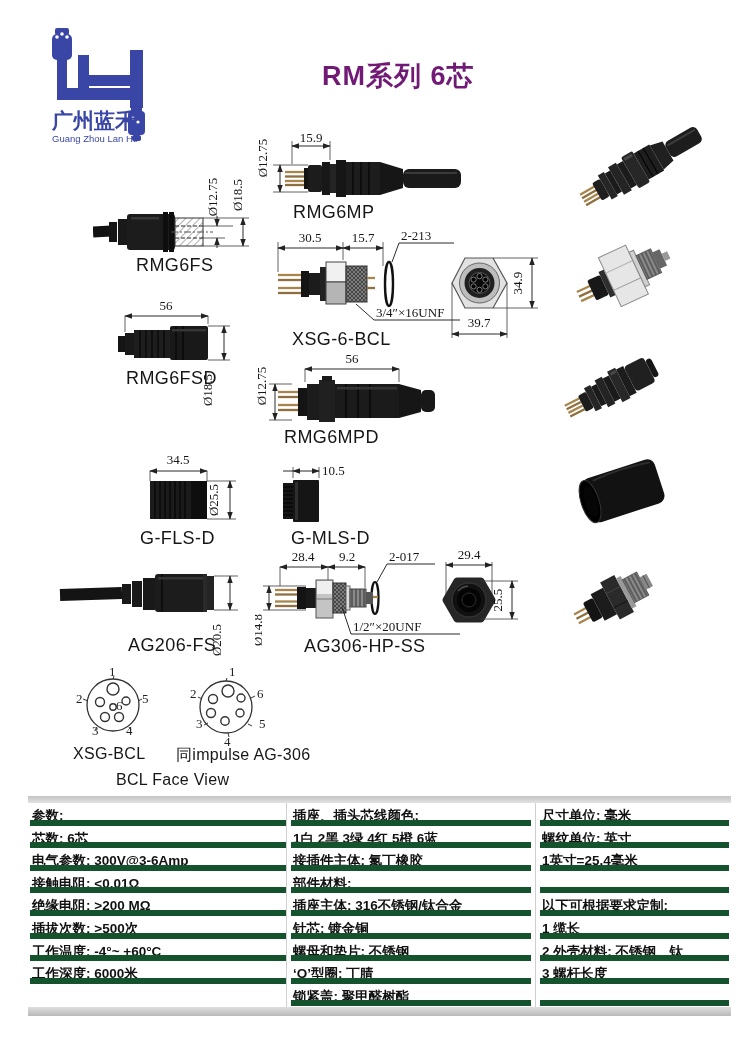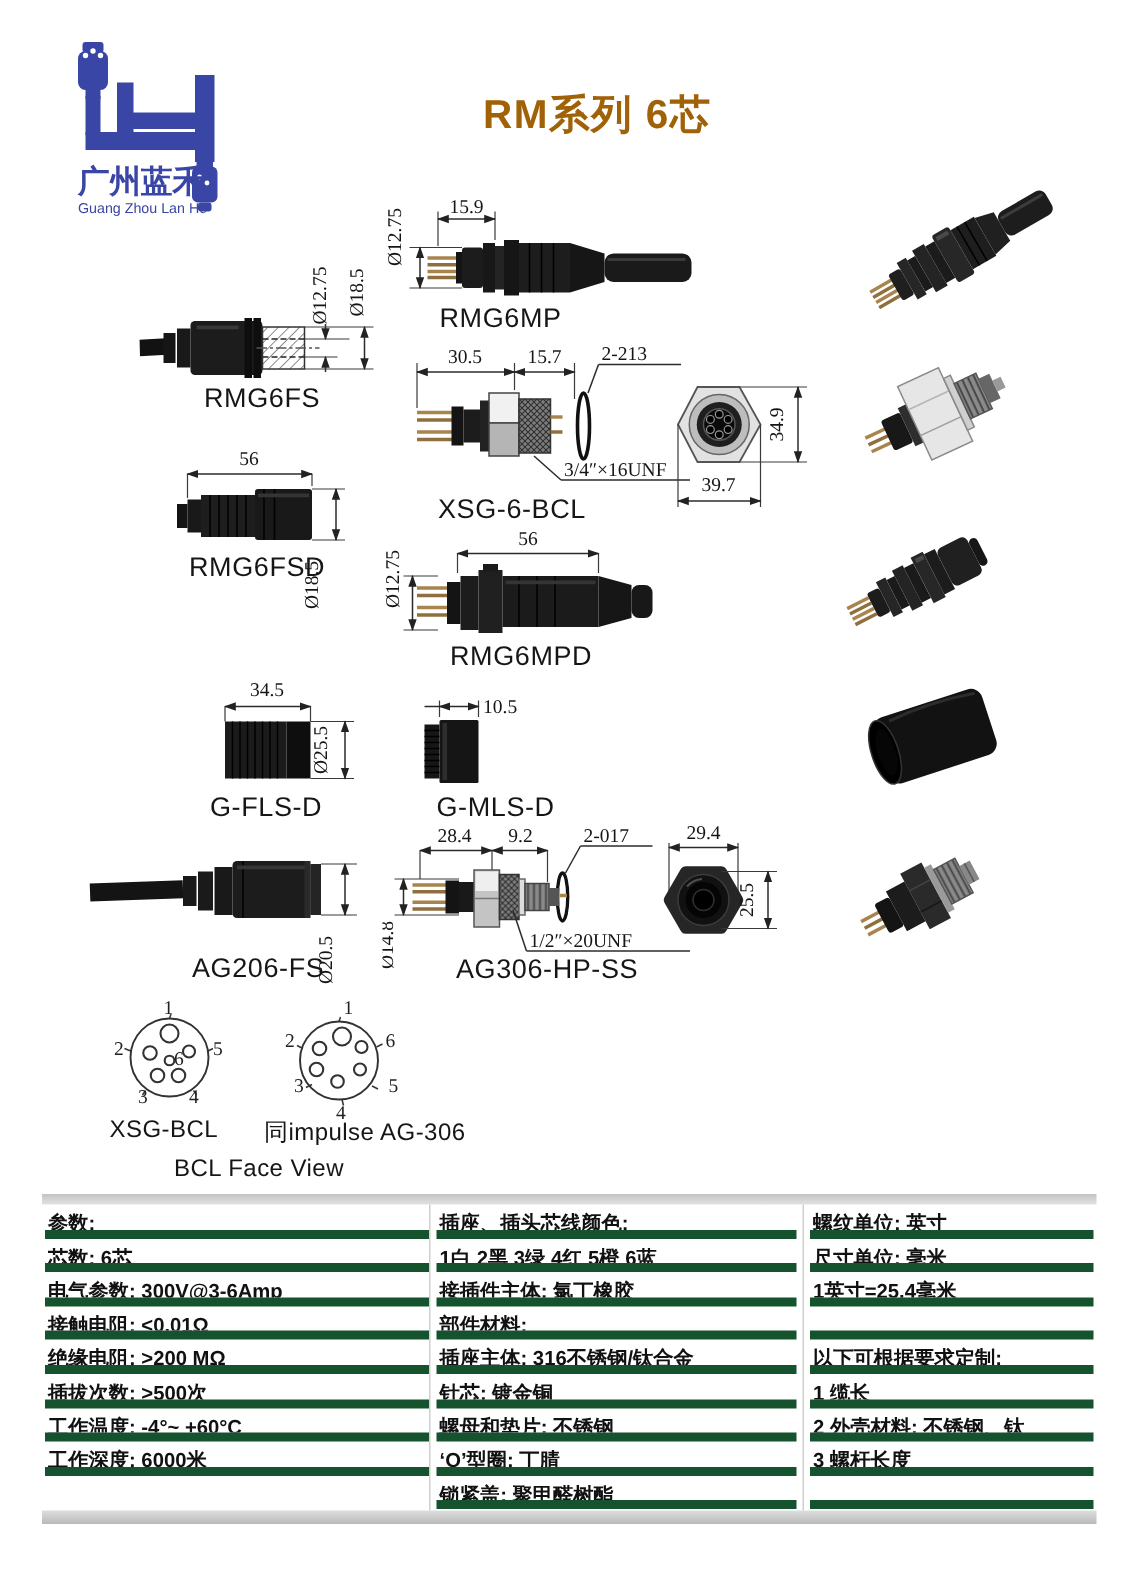--- a/index.html
+++ b/index.html
@@ -1,20 +1,20 @@
 <!DOCTYPE html>
 <html><head>
 <meta charset="utf-8">
 <style>
   html,body{margin:0;padding:0;background:#fff;}
   #page{position:relative;width:756px;height:1058px;background:#fff;overflow:hidden;
         font-family:"Liberation Sans",sans-serif;}
   .abs{position:absolute;}
   .title{position:absolute;left:322px;top:58px;font-size:27px;font-weight:600;
-         letter-spacing:1px;color:#a16207;}
+         letter-spacing:1px;color:#701a75;}
   .mlabel{position:absolute;font-size:18px;font-weight:400;color:#161616;letter-spacing:.4px;}
   .flabel{position:absolute;font-size:16px;font-weight:400;color:#161616;letter-spacing:.3px;}
   svg text.dim{font-family:"Liberation Serif",serif;font-size:13px;fill:#151515;}
   svg text.pin{font-family:"Liberation Serif",serif;font-size:13px;fill:#222;}
   svg .dl{stroke:#2b2b2b;stroke-width:1;fill:none;}
   svg .ext{stroke:#3a3a3a;stroke-width:.8;fill:none;}
   svg .gold{stroke:#a9854e;stroke-width:2.3;}
   svg .gold2{stroke:#8f6f3e;stroke-width:2.3;}
   
   #spec-table{position:absolute;left:28px;top:796px;width:703px;height:222px;}
@@ -233,21 +233,21 @@
     <rect x="66" y="34" width="10" height="5" fill="#1a1a1a"></rect>
     <rect x="79" y="42" width="64" height="34" fill="#1b1b1b"></rect>
     <line x1="90" y1="42" x2="90" y2="76" stroke="#000"></line>
         <line x1="102" y1="42" x2="102" y2="76" stroke="#000"></line>
     <line x1="114" y1="42" x2="114" y2="76" stroke="#000"></line>
     <rect x="81" y="45" width="60" height="2.5" fill="#343434"></rect>
     <polygon points="143,42 165,48 165,70 143,76" fill="#161616"></polygon>
     <rect x="165" y="48" width="14" height="22" rx="5" fill="#181818"></rect>
   </g>
 </svg>
-<div class="mlabel" style="left:300px;top:427px">RMG6MPD</div>
+<div class="mlabel" style="left:284px;top:427px">RMG6MPD</div>
 
 <svg class="abs" style="left:138px;top:453px" width="122" height="100">
   <text class="dim" x="40" y="11" text-anchor="middle">34.5</text>
   <line class="ext" x1="12" y1="18" x2="12" y2="28"></line>
       <line class="ext" x1="69" y1="18" x2="69" y2="28"></line>
   <line class="dl" x1="12" y1="18" x2="69" y2="18" marker-start="url(#arr)" marker-end="url(#arr)"></line>
   <g>
     <rect x="12" y="28" width="41" height="38" fill="#1b1b1b"></rect>
     <line x1="17" y1="28" x2="17" y2="66" stroke="#000"></line>
         <line x1="22" y1="28" x2="22" y2="66" stroke="#000"></line>
@@ -516,22 +516,22 @@
     <div class="trow">接插件主体: 氯丁橡胶</div>
     <div class="trow">部件材料:</div>
     <div class="trow">插座主体: 316不锈钢/钛合金</div>
     <div class="trow">针芯: 镀金铜</div>
     <div class="trow">螺母和垫片: 不锈钢</div>
     <div class="trow">‘O’型圈: 丁腈</div>
     <div class="trow">锁紧盖: 聚甲醛树酯</div>
   </div>
 
   <div class="tcol" style="left:512px;width:189px">
+    <div class="trow">尺寸单位: 毫米</div>
     <div class="trow">螺纹单位: 英寸</div>
-    <div class="trow">尺寸单位: 毫米</div>
     <div class="trow">1英寸=25.4毫米</div>
     <div class="trow"></div>
     <div class="trow">以下可根据要求定制:</div>
     <div class="trow">1 缆长</div>
     <div class="trow">2 外壳材料: 不锈钢、钛</div>
     <div class="trow">3 螺杆长度</div>
     <div class="trow"></div>
   </div>
 </div>
 

